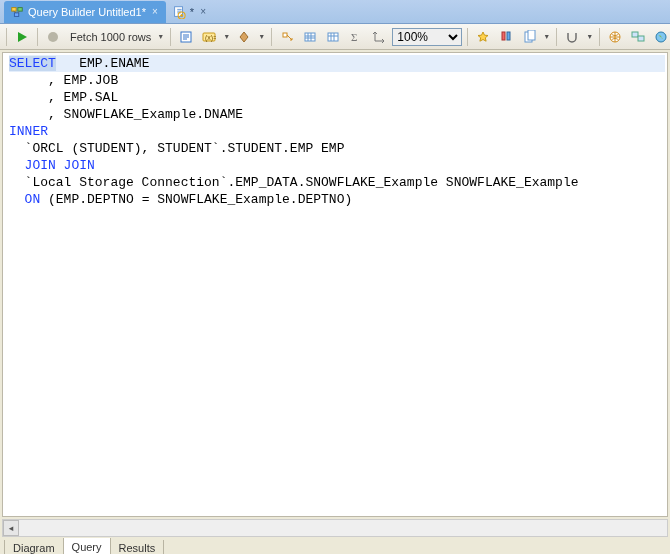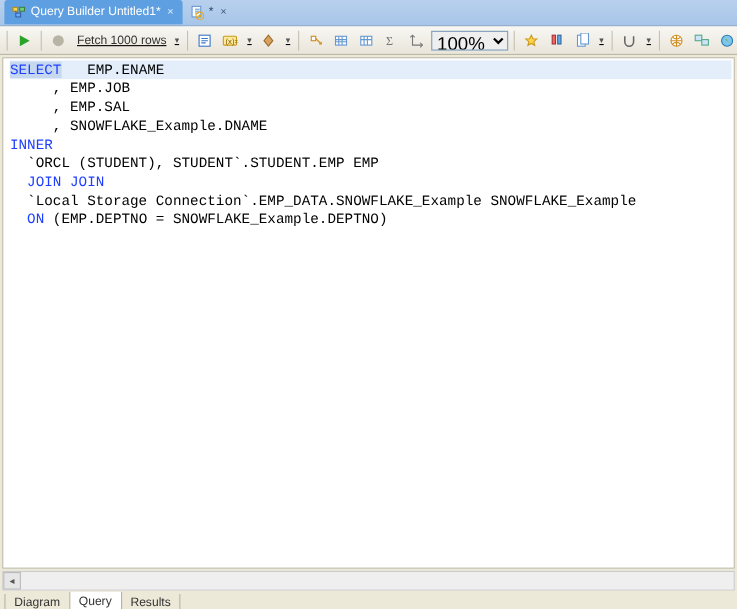--- a/index.html
+++ b/index.html
@@ -6,21 +6,21 @@
   html, body {
     width: 670px; height: 554px;
     font-family: Tahoma, Arial, sans-serif;
     font-size: 11px;
     background: #ece9d8;
     overflow: hidden;
   }
   
   .tabbar {
     display: flex;
-    align-items: flex-start;
+    align-items: center;
     height: 24px;
     background: linear-gradient(#b8d0ee, #a7c5e8);
     border-bottom: 1px solid #7a9ec9;
     padding-left: 4px;
   }
   .tab {
     display: flex;
     align-items: center;
     height: 22px;
     padding: 0 8px 0 6px;
@@ -39,21 +39,20 @@
   
   .toolbar {
     display: flex;
     align-items: center;
     height: 26px;
     background: linear-gradient(#f8f7f3, #e9e5da);
     border-bottom: 1px solid #bcb8a8;
     padding: 0 4px;
     gap: 3px;
     white-space: nowrap;
-    text-decoration: underline;
   }
   .tbtn {
     width: 20px; height: 20px;
     display: flex; align-items: center; justify-content: center;
     border-radius: 2px;
     flex-shrink: 0;
     cursor: pointer;
   }
   .tbtn svg { width: 14px; height: 14px; }
   .vsep {
@@ -69,21 +68,21 @@
     flex-shrink: 0;
   }
   .dropdown-arrow {
     width: 9px; height: 18px;
     display:flex;align-items:center;justify-content:center;
     color:#555;font-size:8px;
     flex-shrink: 0;
   }
   .zoom-select {
     height: 18px;
-    font-size: 17px;
+    font-size: 12px;
     border: 1px solid #7f9db9;
     width: 70px;
     flex-shrink: 0;
   }
   
   .editor-wrap {
     position: relative;
     height: calc(554px - 24px - 26px - 18px - 21px);
     background: #fff;
     border: 1px solid #bcb8a8;

